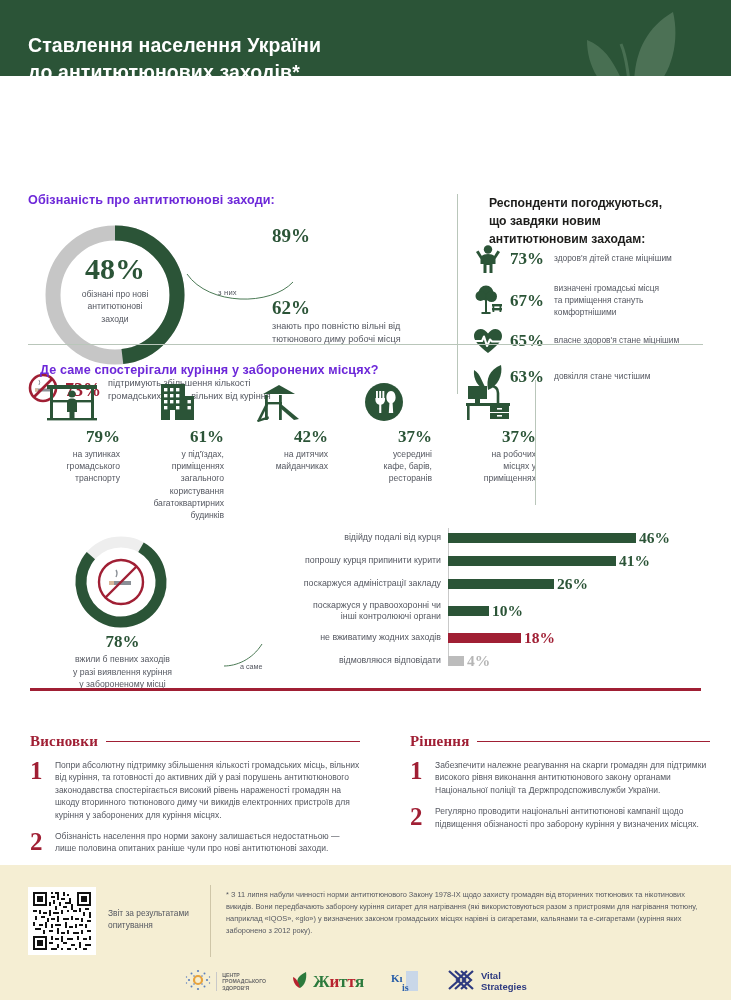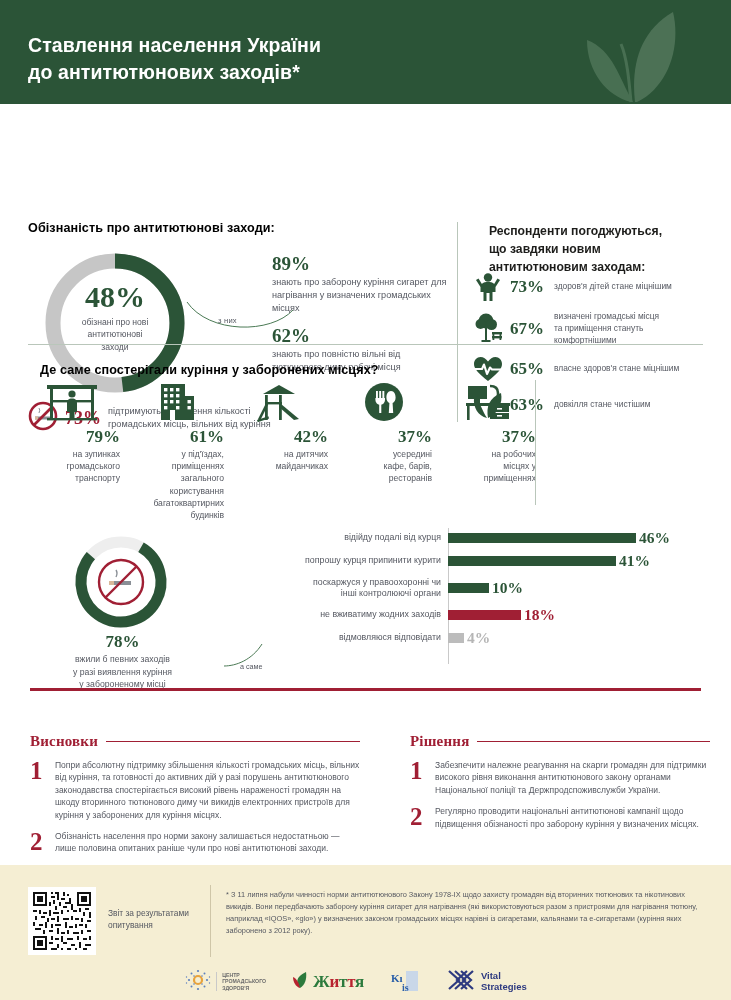--- a/index.html
+++ b/index.html
@@ -8,38 +8,38 @@
     width: 731px; height: 1000px;
     font-family: "Liberation Sans", "DejaVu Sans", sans-serif;
     background: #ffffff;
     overflow: hidden;
   }
   .page { position: relative; width: 731px; height: 1000px; background:#fff; }
 
   
   .header {
     position: relative;
-    height: 104px;
+    height: 76px;
     background: #2b5437;
     overflow: hidden;
   }
   .header-title {
     position: absolute; left: 28px; top: 32px;
     color: #ffffff;
     font-size: 19.5px;
     font-weight: 700;
     line-height: 1.38;
     letter-spacing: .1px;
     white-space: pre-line;
   }
   .header-leaf { position:absolute; right: 38px; top: 6px; opacity:.20; }
 
   
   .sec-title {
-    font-size: 12.6px; font-weight: 700; color:#000000;
+    font-size: 12.6px; font-weight: 700; color:#6d28d9;
     letter-spacing: .1px;
   }
 
   
   .top { position:relative; height: 232px; }
   .vdiv {
     position:absolute; left:457px; top:118px; width:1px; height:200px;
     background:#b9c6ba;
   }
   .awareness-title { position:absolute; left:28px; top:117px; }
@@ -240,21 +240,20 @@
       </div>
     </div>
 
     <svg class="connector" width="110" height="38" viewBox="0 0 110 38">
       <path d="M2 2 C24 34 86 34 108 10" stroke="#4b7a55" stroke-width="1" fill="none"></path>
     </svg>
     <div class="connector-label">з них</div>
 
     <div class="stat-a">
       <div class="num">89%</div>
-      <div class="txt">знають про заборону куріння сигарет для нагрівання у визначених громадських місцях</div>
     </div>
     <div class="stat-b">
       <div class="num">62%</div>
       <div class="txt">знають про повністю вільні від тютюнового диму робочі місця</div>
     </div>
 
     <div class="support-row">
       <span>
         <svg width="30" height="30" viewBox="0 0 30 30">
           <circle cx="15" cy="15" r="13" fill="none" stroke="#a01f34" stroke-width="2.6"></circle>
@@ -491,20 +490,27 @@
       </div>
 
       <div class="bar-row">
         <div class="bar-label">попрошу курця припинити курити</div>
         <div class="bar-track">
           <div class="bar" style="width:168px"></div>
           <div class="bar-val">41%</div>
         </div>
       </div>
 
+      <div class="bar-row">
+        <div class="bar-label">поскаржуся адміністрації закладу</div>
+        <div class="bar-track">
+          <div class="bar" style="width:106px"></div>
+          <div class="bar-val">26%</div>
+        </div>
+      </div>
 
       <div class="bar-row tall">
         <div class="bar-label">поскаржуся у правоохоронні чи
 інші контролюючі органи</div>
         <div class="bar-track">
           <div class="bar" style="width:41px"></div>
           <div class="bar-val">10%</div>
         </div>
       </div>
 

